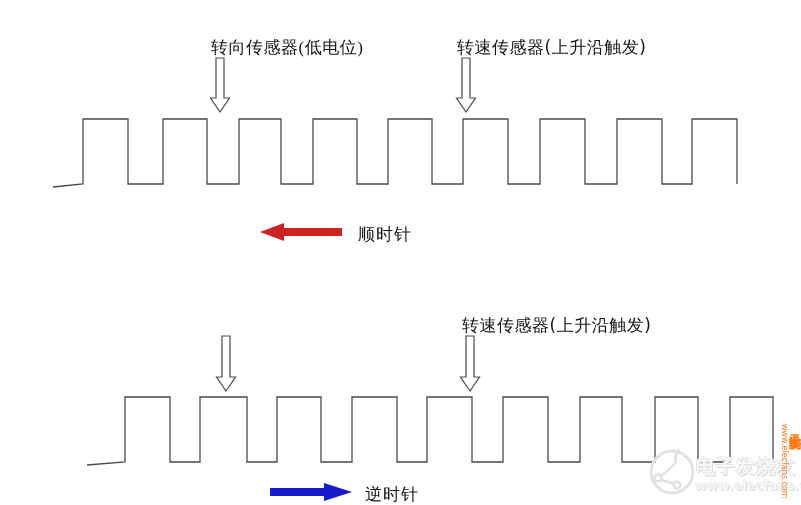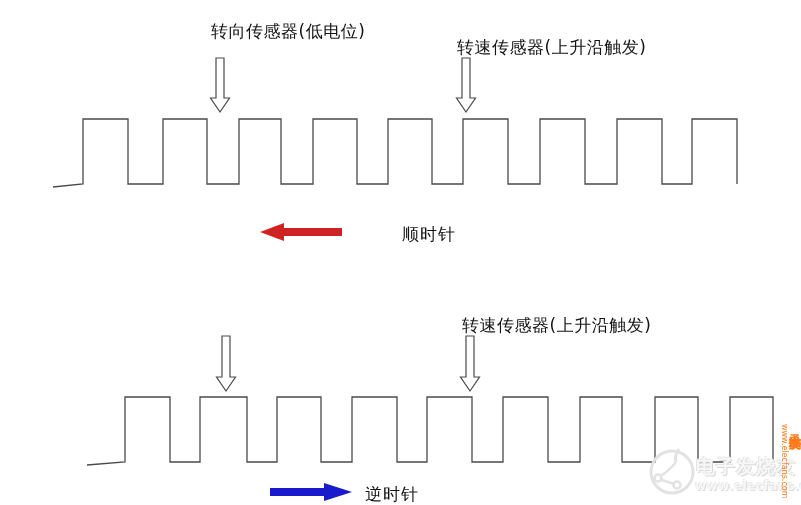--- a/index.html
+++ b/index.html
@@ -44,23 +44,23 @@
     <g id="pointer-arrows">
         <polygon points="216,58 224,58 224,98 229.5,98 220,112 210.5,98 216,98" fill="#ffffff" stroke="#4a4a4a" stroke-width="1.2"></polygon>
         <polygon points="462,58 470,58 470,98 475.5,98 466,112 456.5,98 462,98" fill="#ffffff" stroke="#4a4a4a" stroke-width="1.2"></polygon>
         <polygon points="222,336 230,336 230,377 235.5,377 226,391 216.5,377 222,377" fill="#ffffff" stroke="#4a4a4a" stroke-width="1.2"></polygon>
         <polygon points="466,336 474,336 474,377 479.5,377 470,391 460.5,377 466,377" fill="#ffffff" stroke="#4a4a4a" stroke-width="1.2"></polygon>
       </g>
     <polygon id="red-arrow" points="260,232 284,223 284,228 342,228 342,236 284,236 284,241" fill="#cf2323"></polygon>
     <polygon id="blue-arrow" points="352,492 324,483 324,488 270,488 270,496 324,496 324,501" fill="#1a1acd"></polygon>
   </svg>
 
-  <div class="lbl" style="left:211px;top:20px;">转向传感器(低电位)</div>
+  <div class="lbl" style="left:211px;top:36px;font-family:Liberation Serif, serif;">转向传感器(低电位)</div>
   <div class="lbl" style="left:457px;top:36px;">转速传感器(上升沿触发)</div>
-  <div class="dir-lbl" style="left:358px;top:223px;margin-left:44px;">顺时针</div>
+  <div class="dir-lbl" style="left:358px;top:223px;">顺时针</div>
 
   <div class="lbl" style="left:462px;top:314px;">转速传感器(上升沿触发)</div>
   <div class="dir-lbl" style="left:365px;top:483px;text-align:right;">逆时针</div>
 
   <div class="wm-emboss">
     <svg width="50" height="52" viewBox="0 0 50 52">
       <circle cx="26" cy="26" r="21" fill="none" stroke="#e2e2e2" stroke-width="3"></circle>
       <path d="M 33 3 Q 28 10 30 16" fill="none" stroke="#e2e2e2" stroke-width="3"></path>
       <path d="M 30 16 Q 22 26 14 30" fill="none" stroke="#e2e2e2" stroke-width="2.5"></path>
       <circle cx="12" cy="32" r="3.5" fill="none" stroke="#e2e2e2" stroke-width="2.5"></circle>

